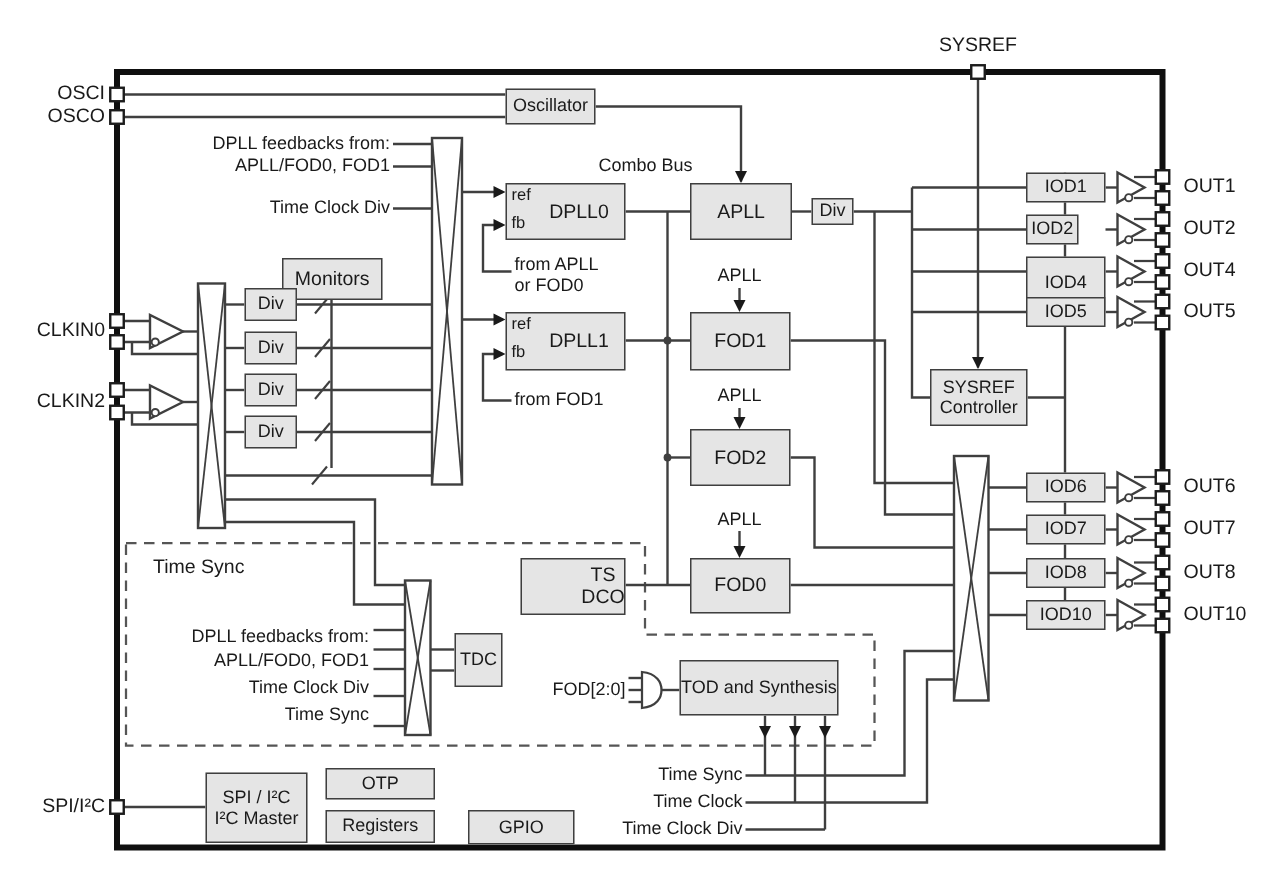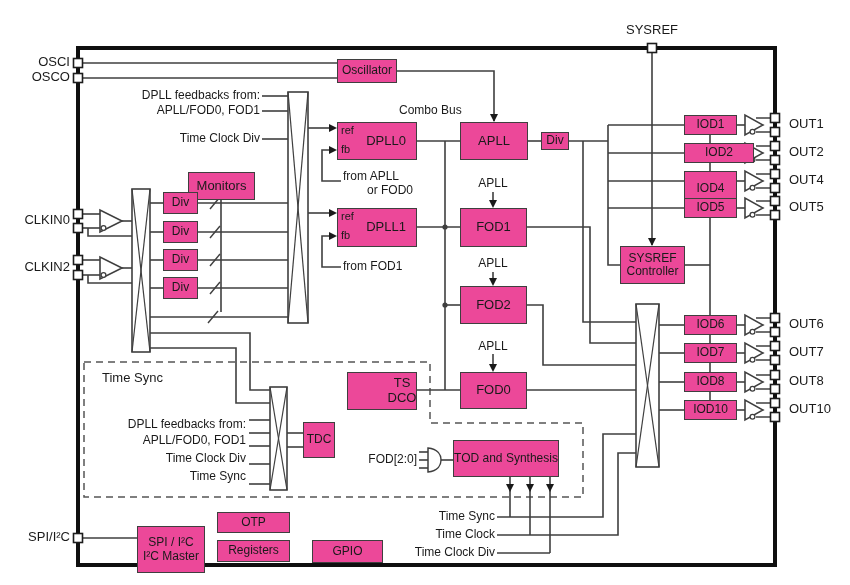--- a/index.html
+++ b/index.html
@@ -1,20 +1,20 @@
 <!DOCTYPE html>
 <html><head>
 <meta charset="utf-8">
 <style>
   html,body{margin:0;padding:0;background:#ffffff;}
   body{font-family:"Liberation Sans", sans-serif;}
   .stage{position:relative;width:850px;height:585px;background:#ffffff;overflow:hidden;color:#1a1a1a;}
   #svg{position:absolute;left:0;top:0;}
   #blocks-layer,#labels-layer{position:absolute;left:0;top:0;width:850px;height:585px;pointer-events:none;}
-  .block{position:absolute;background:#ec4899;border:1.6px solid #3f3f3f;display:flex;align-items:center;justify-content:center;text-align:center;white-space:pre-line;line-height:1.12;box-sizing:border-box;color:#1a1a1a;}
+  .block{position:absolute;background:#e5e5e5;border:1.6px solid #3f3f3f;display:flex;align-items:center;justify-content:center;text-align:center;white-space:pre-line;line-height:1.12;box-sizing:border-box;color:#1a1a1a;}
   .lbl{position:absolute;white-space:pre;line-height:1.1;color:#1a1a1a;}
 </style>
 </head>
 <body>
 
 <div class="stage">
   <svg id="svg" width="850" height="585" viewBox="0 0 850 585">
       <rect x="78" y="48" width="697" height="517" fill="none" stroke="#0f0f0f" stroke-width="4"></rect>
       <polygon points="84,362 430,362 430,423 583,423 583,497 84,497" fill="none" stroke="#555555" stroke-width="1.5" stroke-dasharray="7 5"></polygon>
       <polyline points="77,63 337,63" fill="none" stroke="#3f3f3f" stroke-width="1.6"></polyline>
@@ -205,28 +205,28 @@
       <div class="block" style="left: 541px; top: 132px; width: 28px; height: 18px; font-size: 12px;">Div</div>
       <div class="block" style="left: 460px; top: 208px; width: 67px; height: 39px; font-size: 13px;">FOD1</div>
       <div class="block" style="left: 460px; top: 286px; width: 67px; height: 38px; font-size: 13px;">FOD2</div>
       <div class="block" style="left: 460px; top: 372px; width: 67px; height: 37px; font-size: 13px;">FOD0</div>
       <div class="block" style="left: 347px; top: 372px; width: 70px; height: 38px; font-size: 13px; padding-left: 40px;">TS DCO</div>
       <div class="block" style="left: 303px; top: 422px; width: 32px; height: 36px; font-size: 12px;">TDC</div>
       <div class="block" style="left: 453px; top: 440px; width: 106px; height: 37px; font-size: 12px;">TOD and Synthesis</div>
       <div class="block" style="left: 620px; top: 246px; width: 65px; height: 38px; font-size: 12px;">SYSREF
 Controller</div>
       <div class="block" style="left: 684px; top: 115px; width: 53px; height: 20px; font-size: 12px;">IOD1</div>
-      <div class="block" style="left: 684px; top: 143px; width: 70px; height: 20px; font-size: 12px;">IOD2</div>
+      <div class="block" style="left: 684px; top: 143px; width: 35px; height: 20px; font-size: 12px;">IOD2</div>
       <div class="block" style="left: 684px; top: 171px; width: 53px; height: 36px; font-size: 12px;">IOD4</div>
       <div class="block" style="left: 684px; top: 198px; width: 53px; height: 20px; font-size: 12px;">IOD5</div>
       <div class="block" style="left: 684px; top: 315px; width: 53px; height: 20px; font-size: 12px;">IOD6</div>
       <div class="block" style="left: 684px; top: 343px; width: 53px; height: 20px; font-size: 12px;">IOD7</div>
       <div class="block" style="left: 684px; top: 372px; width: 53px; height: 20px; font-size: 12px;">IOD8</div>
       <div class="block" style="left: 684px; top: 400px; width: 53px; height: 20px; font-size: 12px;">IOD10</div>
-      <div class="block" style="left: 137px; top: 526px; width: 68px; height: 47px; font-size: 12px;">SPI / I²C
+      <div class="block" style="left: 137px; top: 515px; width: 68px; height: 47px; font-size: 12px;">SPI / I²C
 I²C Master</div>
       <div class="block" style="left: 217px; top: 512px; width: 73px; height: 21px; font-size: 12px;">OTP</div>
       <div class="block" style="left: 217px; top: 540px; width: 73px; height: 22px; font-size: 12px;">Registers</div>
       <div class="block" style="left: 312px; top: 540px; width: 71px; height: 23px; font-size: 12px;">GPIO</div>
     </div>
   <div id="labels-layer">
       <div class="lbl" style="font-size: 13px; top: 54.94px; right: 780px;">OSCI</div>
       <div class="lbl" style="font-size: 13px; top: 69.94px; right: 780px;">OSCO</div>
       <div class="lbl" style="font-size: 13px; top: 212.94px; right: 780px;">CLKIN0</div>
       <div class="lbl" style="font-size: 13px; top: 259.94px; right: 780px;">CLKIN2</div>
@@ -240,21 +240,21 @@
       <div class="lbl" style="font-size: 13px; top: 344.94px; left: 789px;">OUT7</div>
       <div class="lbl" style="font-size: 13px; top: 373.94px; left: 789px;">OUT8</div>
       <div class="lbl" style="font-size: 13px; top: 401.94px; left: 789px;">OUT10</div>
       <div class="lbl" style="font-size: 12px; top: 88.56px; right: 590px;">DPLL feedbacks from:</div>
       <div class="lbl" style="font-size: 12px; top: 103.56px; right: 590px;">APLL/FOD0, FOD1</div>
       <div class="lbl" style="font-size: 12px; top: 131.56px; right: 590px;">Time Clock Div</div>
       <div class="lbl" style="font-size: 12px; top: 103.56px; left: 399px;">Combo Bus</div>
       <div class="lbl" style="font-size: 11px; top: 124.18px; left: 341px;">ref</div>
       <div class="lbl" style="font-size: 11px; top: 143.18px; left: 341px;">fb</div>
       <div class="lbl" style="font-size: 12px; top: 169.56px; left: 343px;">from APLL</div>
-      <div class="lbl" style="font-size: 12px; top: 183.56px; left: 343px; margin-left: 24px;">or FOD0</div>
+      <div class="lbl" style="font-size: 12px; top: 183.56px; left: 343px;">or FOD0</div>
       <div class="lbl" style="font-size: 11px; top: 210.18px; left: 341px;">ref</div>
       <div class="lbl" style="font-size: 11px; top: 229.18px; left: 341px;">fb</div>
       <div class="lbl" style="font-size: 12px; top: 259.56px; left: 343px;">from FOD1</div>
       <div class="lbl" style="font-size: 12px; top: 176.56px; left: 493px; transform: translateX(-50%);">APLL</div>
       <div class="lbl" style="font-size: 12px; top: 256.56px; left: 493px; transform: translateX(-50%);">APLL</div>
       <div class="lbl" style="font-size: 12px; top: 339.56px; left: 493px; transform: translateX(-50%);">APLL</div>
       <div class="lbl" style="font-size: 13px; top: 370.94px; left: 102px;">Time Sync</div>
       <div class="lbl" style="font-size: 12px; top: 417.56px; right: 604px;">DPLL feedbacks from:</div>
       <div class="lbl" style="font-size: 12px; top: 433.56px; right: 604px;">APLL/FOD0, FOD1</div>
       <div class="lbl" style="font-size: 12px; top: 451.56px; right: 604px;">Time Clock Div</div>

